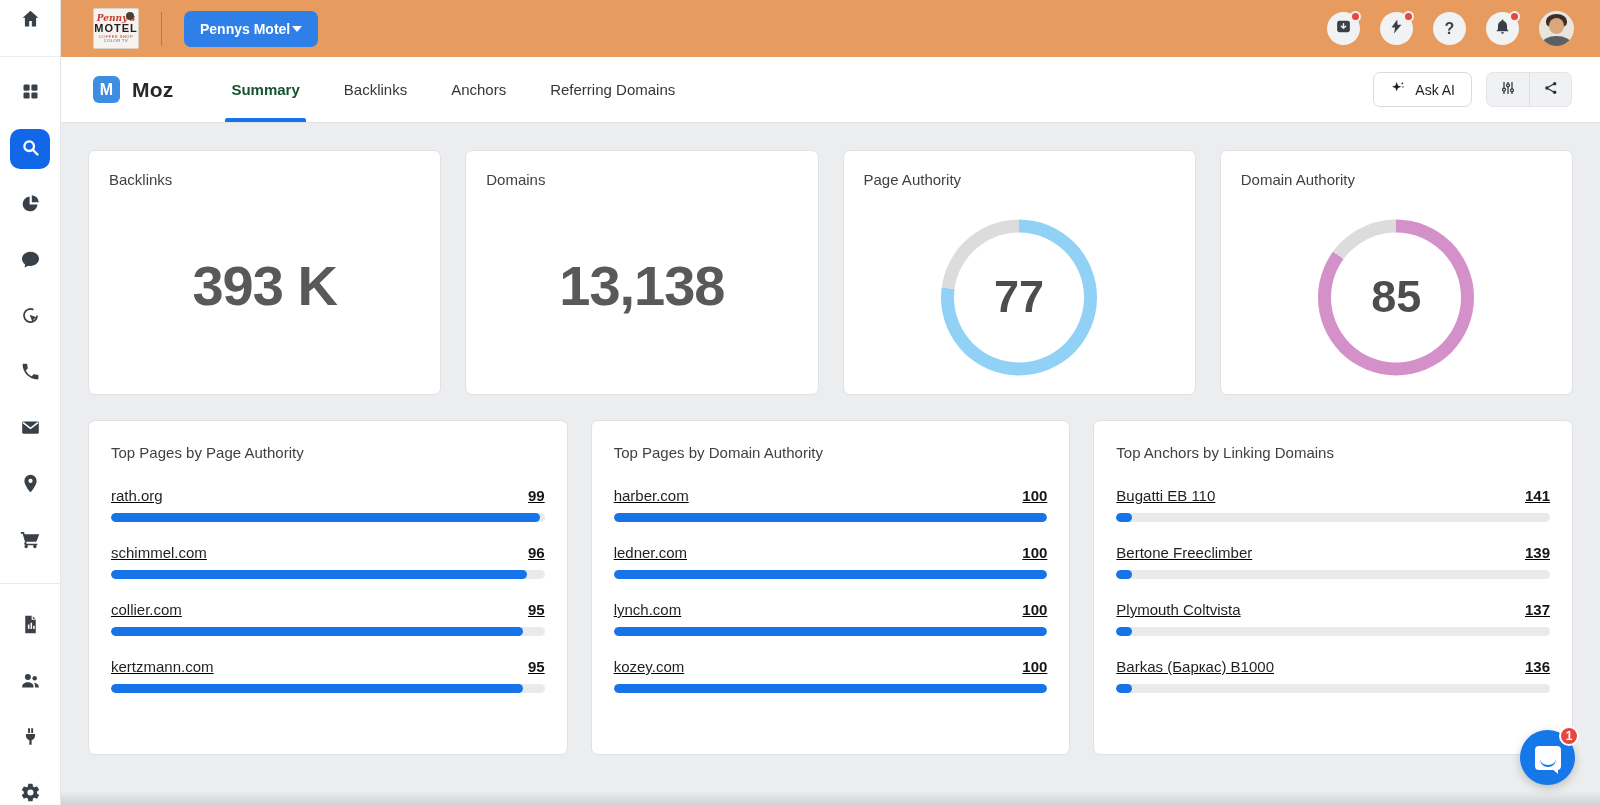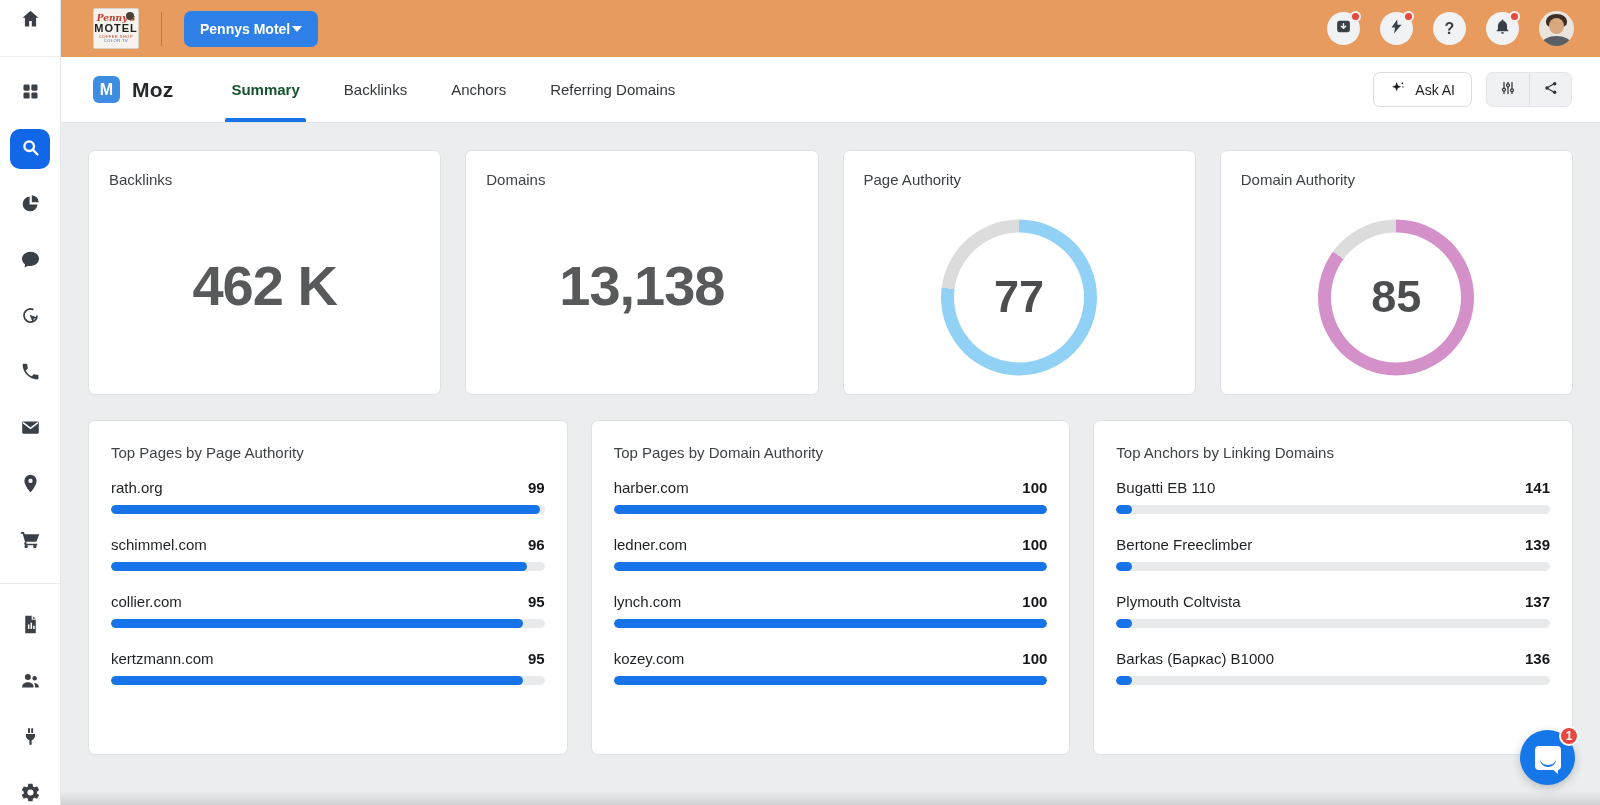--- a/index.html
+++ b/index.html
@@ -75,21 +75,21 @@
   .big-num { position:absolute; left:0; right:0; top:102px; text-align:center; font-size:56px; font-weight:700;
              color:#58595b; letter-spacing:-1px; }
   .donut-wrap { position:absolute; left:50%; top:134px; transform:translate(-50%,-42%); width:156px; height:156px; }
   .donut { width:156px; height:156px; border-radius:50%; position:relative; }
   .donut::after { content:""; position:absolute; inset:13px; background:#fff; border-radius:50%; }
   .donut-val { position:absolute; inset:0; display:flex; align-items:center; justify-content:center;
                font-size:45px; font-weight:700; color:#4c4d4f; z-index:2; }
 
   .list-row { display:flex; gap:23px; margin-top:25px; }
   .list-card { flex:1; height:335px; padding:23px 22px; }
-  .list-items { margin-top:18px; }
+  .list-items { margin-top:26px;text-decoration:underline; }
   .list-item { margin-bottom:22px; }
   .li-top { display:flex; justify-content:space-between; align-items:baseline; margin-bottom:9px; }
   .li-name { font-size:15px; color:#1e2124; }
   .li-val { font-size:15px; font-weight:700; color:#141619; }
   .bar-track { height:9px; background:#e9eaec; border-radius:5px; overflow:hidden; }
   .bar-fill { height:100%; background:#1773e8; border-radius:5px; }
 
   
   .chat-fab { position:absolute; right:25px; bottom:20px; width:55px; height:55px; border-radius:50%;
               background:#1677e8; z-index:40; cursor:pointer; display:flex; align-items:center; justify-content:center;
@@ -294,21 +294,21 @@
       </div>
     </div>
   </div>
 </div>
 
 <main class="content">
 
   <div class="stat-row">
     <section class="card stat-card">
       <div class="card-label">Backlinks</div>
-      <div class="big-num">462 K</div>
+      <div class="big-num">393 K</div>
     </section>
     <section class="card stat-card">
       <div class="card-label">Domains</div>
       <div class="big-num">13,138</div>
     </section>
     <section class="card stat-card">
       <div class="card-label">Page Authority</div>
       <div class="donut-wrap">
         <div class="donut" style="background: conic-gradient(rgb(146, 209, 246) 277.2deg, rgb(220, 220, 220) 277.2deg, rgb(220, 220, 220) 360deg);"></div>
         <div class="donut-val">77</div>

